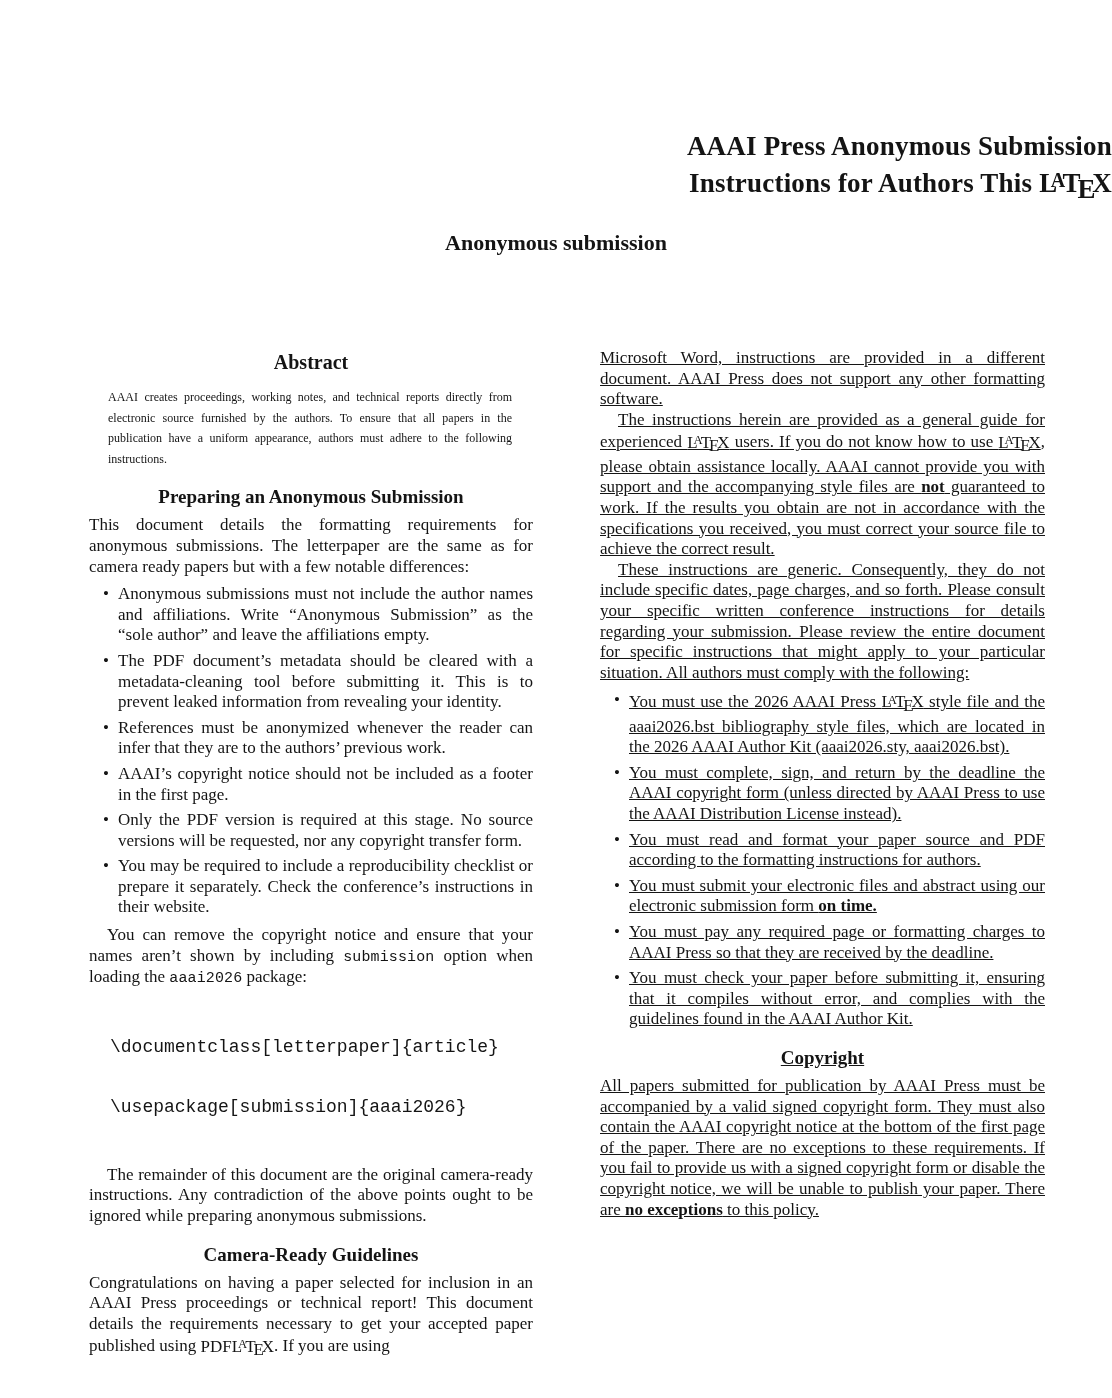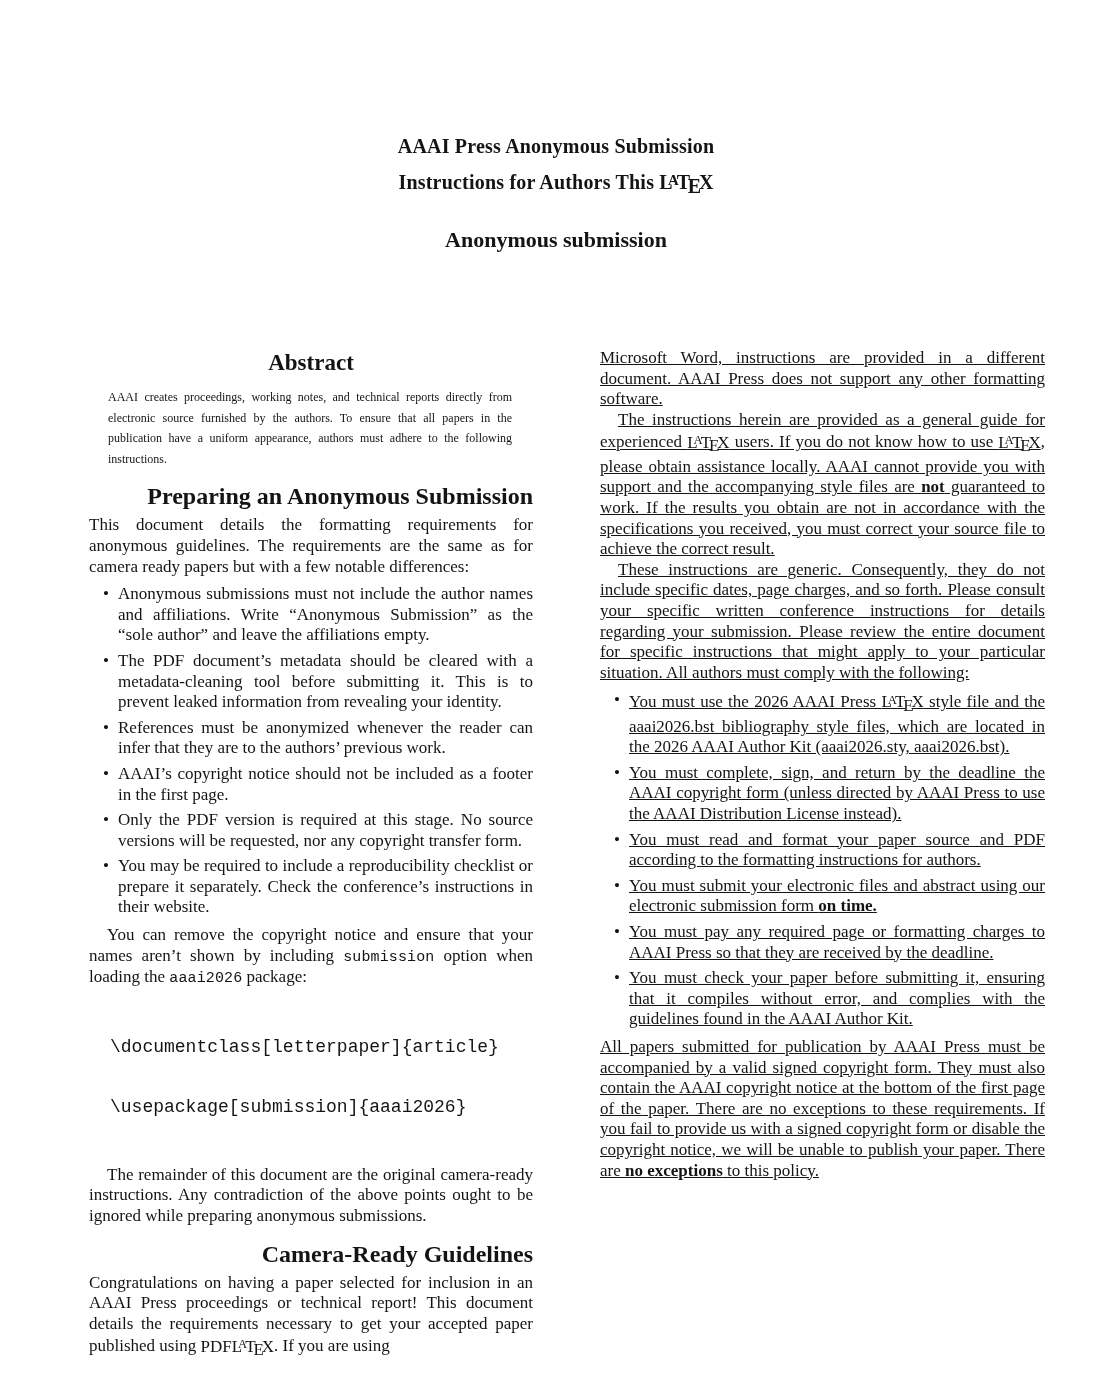--- a/index.html
+++ b/index.html
@@ -14,24 +14,25 @@
   }
   .titleblock {
     position: absolute;
     top: 129px;
     left: 0;
     width: 100%;
     text-align: center;
   }
   .title {
     margin: 0;
-    font-size: 20px;
+    font-size: 27px;
     line-height: 34px;
     font-weight: 700;
     letter-spacing: 0.2px;
+    text-align: right;
   }
   .title-line { display: block; }
   .author {
     margin-top: 24px;
     font-size: 22px;
     font-weight: 700;
   }
   .col {
     position: absolute;
     top: 348px;
@@ -39,36 +40,36 @@
     line-height: 20.6px;
     text-align: justify;
   }
   .col-left  { left: 89px;  width: 444px; }
   .col-right { left: 600px; width: 445px; text-decoration: underline; }
   p { margin: 0; }
   p.indent { text-indent: 18px; }
   p.sp { margin-top: 2px; }
   .abs-heading {
     margin: 3px 0 13px 0;
-    font-size: 23px;
+    font-size: 20px;
     line-height: 23px;
     font-weight: 700;
     text-align: center;
   }
   .abstract {
     margin: 0 21px 0 19px;
     font-size: 12px;
     line-height: 20.6px;
   }
   .sec-heading {
     margin: 15px 0 6px 0;
-    font-size: 24px;
+    font-size: 19px;
     line-height: 25px;
     font-weight: 700;
-    text-align: right;
+    text-align: center;
   }
   .bullet-list { margin: 7px 0 7px 0; }
   .bullet-item { position: relative; padding-left: 29px; margin-top: 5px; }
   .bullet-item:first-child { margin-top: 0; }
   .bullet-marker { position: absolute; left: 14px; }
   .code-block {
     margin: 8px 0 8px 21px;
     font-family: "Liberation Mono", "DejaVu Sans Mono", monospace;
     font-size: 18px;
     line-height: 20px;
@@ -105,21 +106,21 @@
       <span class="title-line"><span>Instructions for Authors This </span><span class="latex"><span>L</span><span class="lx-a">A</span><span>T</span><span class="lx-e">E</span><span>X</span></span></span>
     </h1>
     <div class="author">Anonymous submission</div>
   </header>
 
   <section class="col col-left">
     <h2 class="abs-heading">Abstract</h2>
     <p class="abstract">AAAI creates proceedings, working notes, and technical reports directly from electronic source furnished by the authors. To ensure that all papers in the publication have a uniform appearance, authors must adhere to the following instructions.</p>
 
     <h2 class="sec-heading">Preparing an Anonymous Submission</h2>
-    <p>This document details the formatting requirements for anonymous guidelines. The requirements are the same as for camera ready papers but with a few notable differences:</p>
+    <p>This document details the formatting requirements for anonymous submissions. The letterpaper are the same as for camera ready papers but with a few notable differences:</p>
     <div class="bullet-list">
         <div class="bullet-item"><span class="bullet-marker">•</span><span><span>Anonymous submissions must not include the author names and affiliations. Write “Anonymous Submission” as the “sole author” and leave the affiliations empty.</span></span></div>
         <div class="bullet-item"><span class="bullet-marker">•</span><span><span>The PDF document’s metadata should be cleared with a metadata-cleaning tool before submitting it. This is to prevent leaked information from revealing your identity.</span></span></div>
         <div class="bullet-item"><span class="bullet-marker">•</span><span><span>References must be anonymized whenever the reader can infer that they are to the authors’ previous work.</span></span></div>
         <div class="bullet-item"><span class="bullet-marker">•</span><span><span>AAAI’s copyright notice should not be included as a footer in the first page.</span></span></div>
         <div class="bullet-item"><span class="bullet-marker">•</span><span><span>Only the PDF version is required at this stage. No source versions will be requested, nor any copyright transfer form.</span></span></div>
         <div class="bullet-item"><span class="bullet-marker">•</span><span><span>You may be required to include a reproducibility checklist or prepare it separately. Check the conference’s instructions in their website.</span></span></div>
       </div>
     <p class="indent sp"><span>You can remove the copyright notice and ensure that your names aren’t shown by including </span><span class="mono">submission</span><span> option when loading the </span><span class="mono">aaai2026</span><span> package:</span></p>
     <div class="code-block">
@@ -138,16 +139,17 @@
     <p class="indent">These instructions are generic. Consequently, they do not include specific dates, page charges, and so forth. Please consult your specific written conference instructions for details regarding your submission. Please review the entire document for specific instructions that might apply to your particular situation. All authors must comply with the following:</p>
     <div class="bullet-list">
         <div class="bullet-item"><span class="bullet-marker">•</span><span><span>You must use the 2026 AAAI Press </span><span class="latex"><span>L</span><span class="lx-a">A</span><span>T</span><span class="lx-e">E</span><span>X</span></span><span> style file and the aaai2026.bst bibliography style files, which are located in the 2026 AAAI Author Kit (aaai2026.sty, aaai2026.bst).</span></span></div>
         <div class="bullet-item"><span class="bullet-marker">•</span><span><span>You must complete, sign, and return by the deadline the AAAI copyright form (unless directed by AAAI Press to use the AAAI Distribution License instead).</span></span></div>
         <div class="bullet-item"><span class="bullet-marker">•</span><span><span>You must read and format your paper source and PDF according to the formatting instructions for authors.</span></span></div>
         <div class="bullet-item"><span class="bullet-marker">•</span><span><span>You must submit your electronic files and abstract using our electronic submission form </span><span class="b">on time.</span></span></div>
         <div class="bullet-item"><span class="bullet-marker">•</span><span><span>You must pay any required page or formatting charges to AAAI Press so that they are received by the deadline.</span></span></div>
         <div class="bullet-item"><span class="bullet-marker">•</span><span><span>You must check your paper before submitting it, ensuring that it compiles without error, and complies with the guidelines found in the AAAI Author Kit.</span></span></div>
       </div>
 
+    <h2 class="sec-heading">Copyright</h2>
     <p><span>All papers submitted for publication by AAAI Press must be accompanied by a valid signed copyright form. They must also contain the AAAI copyright notice at the bottom of the first page of the paper. There are no exceptions to these requirements. If you fail to provide us with a signed copyright form or disable the copyright notice, we will be unable to publish your paper. There are </span><span class="b">no exceptions</span><span> to this policy.</span></p>
   </section>
 
 </div>
 
 </body></html>

